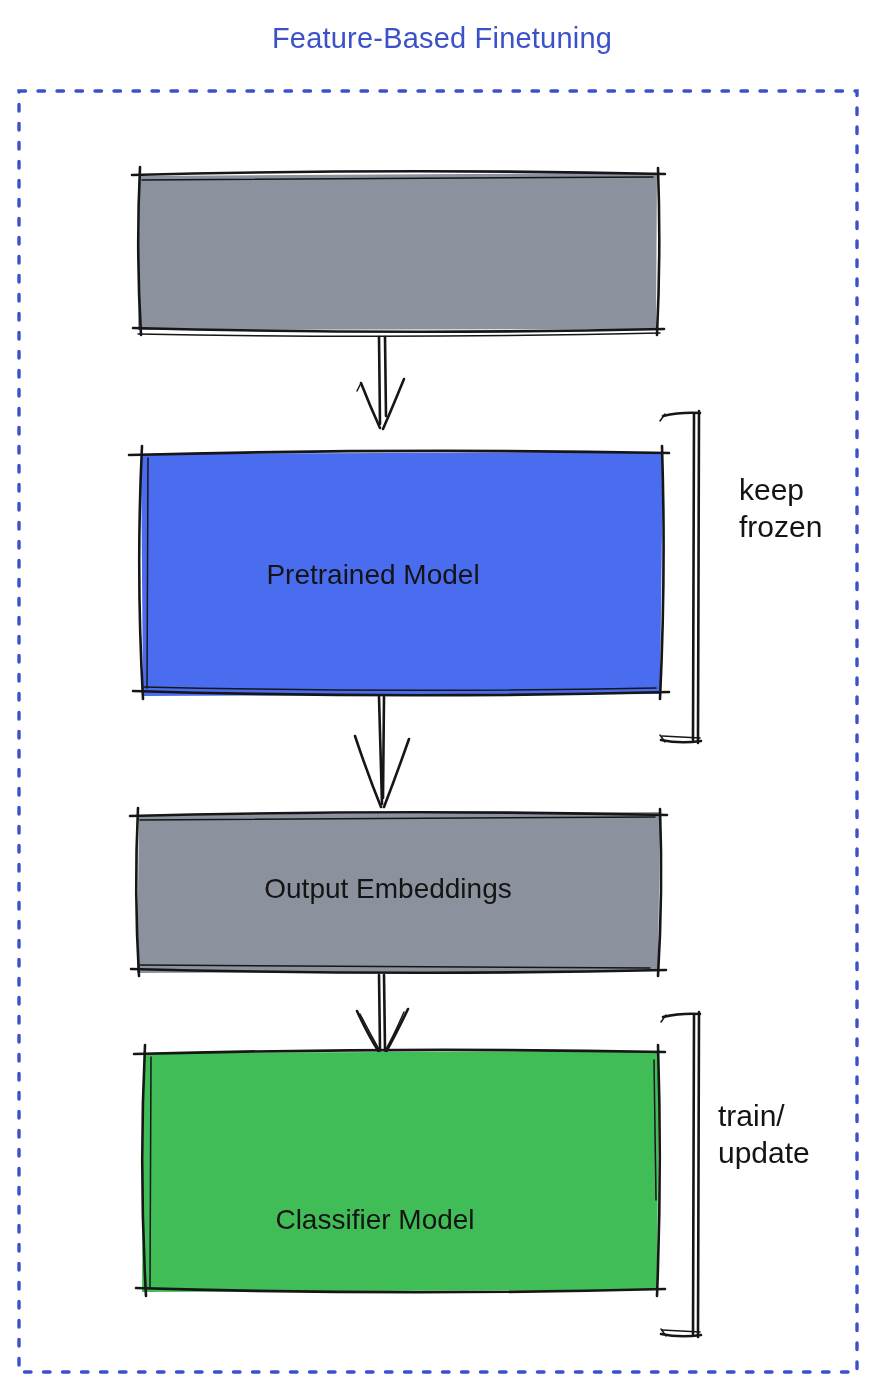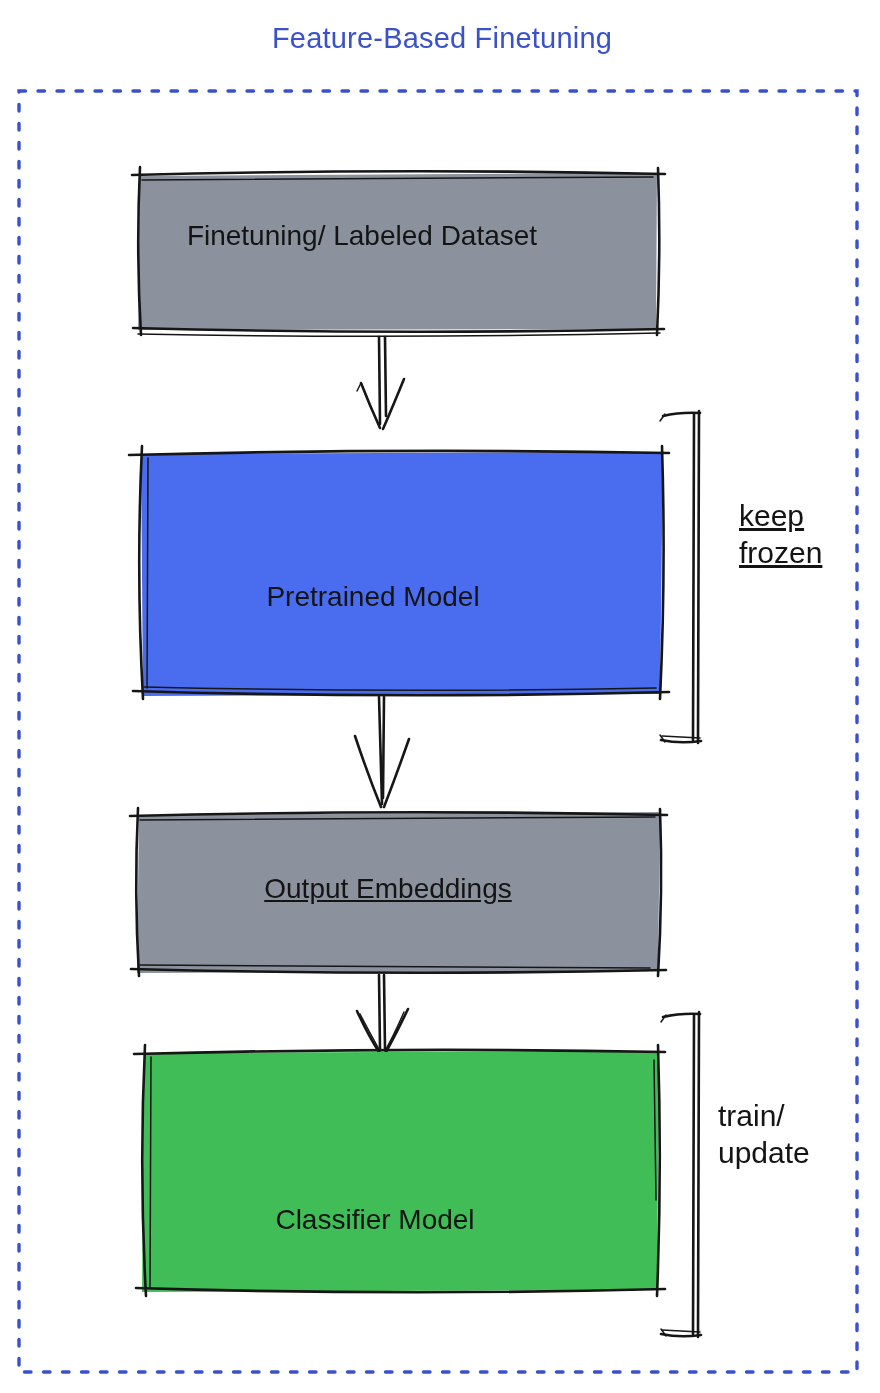--- a/index.html
+++ b/index.html
@@ -119,23 +119,22 @@
       <path class="stroke-main" d="M694,1015 L693,1334"></path>
       <path class="stroke-main" d="M699,1012 L698,1337"></path>
       <path class="stroke-main" d="M663,1017 Q680,1013 700,1014"></path>
       <path class="stroke-main" d="M661,1334 Q680,1338 701,1335"></path>
       <path class="stroke-thin" d="M666,1015 L661,1022"></path>
       <path class="stroke-thin" d="M662,1330 L700,1332"></path>
       <path class="stroke-thin" d="M666,1336 L661,1329"></path>
     </g>
   </svg>
 
-  <div class="node-label" style="left:362px; top:236px;">Finetuning/ Labeled Dataset</div>
-  <div class="node-label" style="left:373px; top:575px;margin-top:22px;">Pretrained Model</div>
-  <div class="node-label" style="left:388px; top:889px;text-decoration:underline;">Output Embeddings</div>
+  <div class="node-label" style="left:373px; top:575px;">Pretrained Model</div>
+  <div class="node-label" style="left:388px; top:889px;">Output Embeddings</div>
   <div class="node-label" style="left:375px; top:1220px;">Classifier Model</div>
 
-  <div class="annotation" style="left:739px; top:497px;text-decoration:underline;">keep
+  <div class="annotation" style="left:739px; top:471px;">keep
 frozen</div>
   <div class="annotation" style="left:718px; top:1097px;">train/
 update</div>
 
 </div>
 
 </body></html>

